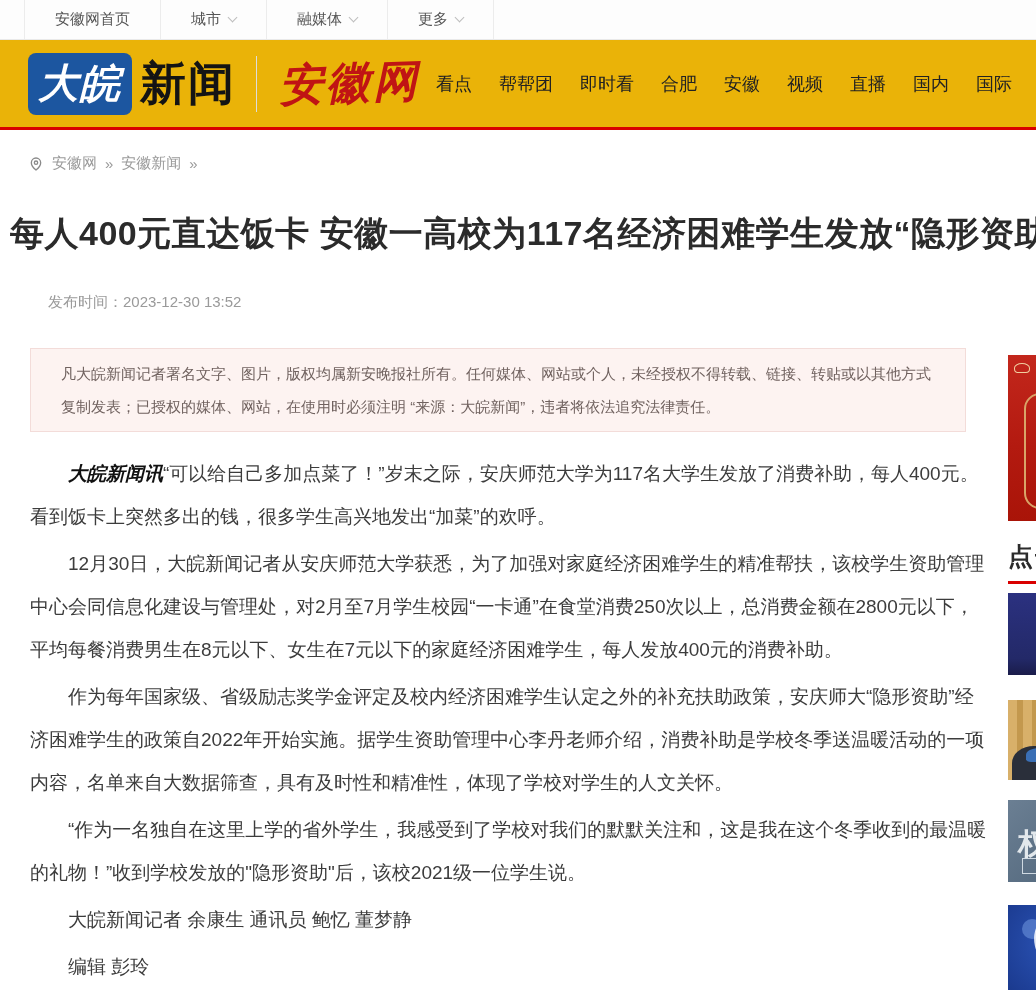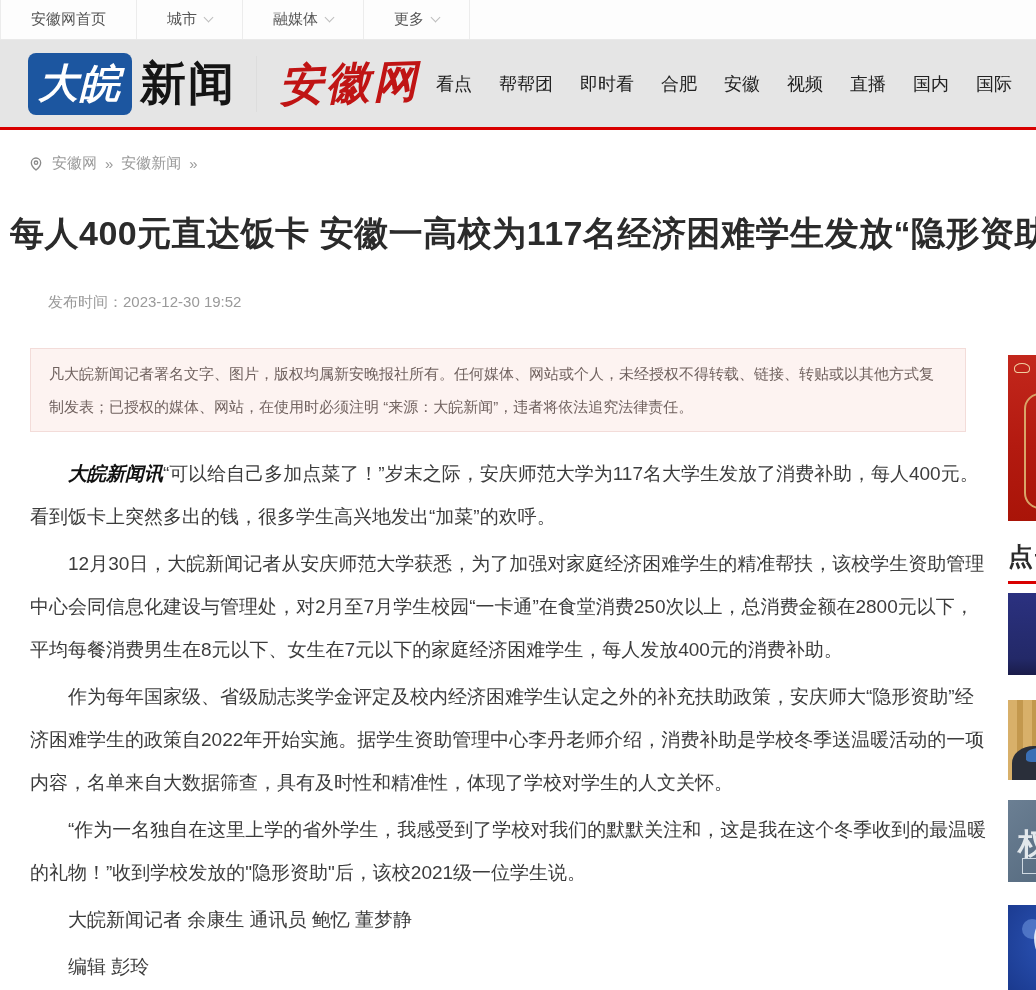--- a/index.html
+++ b/index.html
@@ -2,46 +2,46 @@
 <html><head>
 <meta charset="utf-8">
 <style>
   * { margin:0; padding:0; box-sizing:border-box; }
   html,body { background:#fff; }
   body {
     width:1036px; height:990px; overflow:hidden; position:relative;
     font-family:"Liberation Sans","DejaVu Sans",sans-serif; color:#3c3c3c;
   }
   
-  .topbar { height:40px; background:#fdfdfd; border-bottom:1px solid #e9e9e9; display:flex; align-items:stretch; padding-left:0; }
+  .topbar { height:40px; background:#fdfdfd; border-bottom:1px solid #e9e9e9; display:flex; align-items:stretch; padding-left:24px; }
   .topbar-item { display:flex; align-items:center; padding:0 30px; font-size:15px; color:#555;
     border-right:1px solid #ececec; cursor:pointer; }
   .topbar-item:first-child { border-left:1px solid #ececec; }
   .chev { display:inline-block; width:7px; height:7px; border-right:1.5px solid #bdbdbd; border-bottom:1.5px solid #bdbdbd; transform:rotate(45deg); margin-left:8px; margin-top:-4px; }
   
-  .header { height:87px; background:#e5e5e5; display:flex; align-items:center; padding-left:28px; }
+  .header { height:87px; background:#eab308; display:flex; align-items:center; padding-left:28px; }
   .logo-badge { display:inline-flex; align-items:center; justify-content:center;
     width:104px; height:62px; background:#1c56a0; border-radius:8px; color:#fff;
     font-family:"DejaVu Serif","Liberation Serif",serif; font-size:40px; font-weight:bold; font-style:italic; letter-spacing:2px; }
   .logo-suffix { font-size:46px; font-weight:700; color:#141414; margin-left:8px; letter-spacing:2px; }
   .vdiv { width:1px; height:56px; background:#ddd; margin:0 22px 0 20px; }
   .ahw-logo { font-family:"DejaVu Serif","Liberation Serif",serif; font-size:44px; font-weight:bold; font-style:italic;
     color:#c01414; letter-spacing:3px; transform:rotate(-2deg); white-space:nowrap; }
   .main-nav { display:flex; align-items:center; gap:27px; margin-left:16px; white-space:nowrap; }
   .main-nav a { font-size:18px; color:#222; text-decoration:none; cursor:pointer; }
   .red-line { height:3px; background:#d90000; }
   
   .breadcrumb { margin:24px 0 0 28px; display:flex; align-items:center; font-size:15px; color:#9a9a9a; }
   .breadcrumb svg { margin-right:8px; }
   .breadcrumb a { color:#9a9a9a; text-decoration:none; cursor:pointer; }
   .breadcrumb .sep { margin:0 8px; }
   
   .title { font-size:34px; font-weight:bold; color:#2b2b2b; margin:38px 0 0 10px; white-space:nowrap; letter-spacing:0.5px; }
   .pub-time { margin:36px 0 0 48px; font-size:15px; color:#9a9a9a; }
-  .copyright-box { margin:36px 70px 0 30px; background:#fdf3f1; border:1px solid #f3dcd9; padding:8px 18px; font-size:15px; line-height:33px; color:#70625f; }
+  .copyright-box { margin:36px 70px 0 30px; background:#fdf3f1; border:1px solid #f3dcd9; padding:8px 30px; font-size:15px; line-height:33px; color:#70625f; }
   .article-body { margin:20px 46px 0 30px; width:960px; }
   .article-body p { font-size:19px; line-height:43px; color:#3c3c3c; text-indent:2em; margin:0 0 4px 0; }
   .article-body p b { color:#111;font-style:italic; }
   .article-body p .lead-body { margin-left:0; }
   
   .sidebar { position:absolute; top:0; left:1008px; width:360px; }
   .side-ad { position:absolute; top:355px; left:0; width:340px; height:166px; cursor:pointer;
     background:linear-gradient(180deg,#c3271c 0%,#b31a10 55%,#a91408 100%); overflow:hidden; }
   .side-ad .gold-frame { position:absolute; top:38px; left:16px; width:64px; height:116px; border:2px solid #d9a468; border-radius:16px; }
   .side-ad .mark { position:absolute; top:8px; left:6px; width:16px; height:10px; border:1.5px solid #f1cfa0; border-radius:50% 50% 4px 4px; }
@@ -107,21 +107,21 @@
       <path d="M12 21s-7-5.5-7-11a7 7 0 0 1 14 0c0 5.5-7 11-7 11z"></path>
         <circle cx="12" cy="10" r="2.5"></circle>
     </svg>
     <a>安徽网</a>
     <span class="sep">»</span>
     <a>安徽新闻</a>
     <span class="sep">»</span>
   </div>
 
   <h1 class="title">每人400元直达饭卡 安徽一高校为117名经济困难学生发放“隐形资助”</h1>
-  <div class="pub-time">发布时间：2023-12-30 19:52</div>
+  <div class="pub-time">发布时间：2023-12-30 13:52</div>
   <div class="copyright-box">凡大皖新闻记者署名文字、图片，版权均属新安晚报社所有。任何媒体、网站或个人，未经授权不得转载、链接、转贴或以其他方式复制发表；已授权的媒体、网站，在使用时必须注明 “来源：大皖新闻”，违者将依法追究法律责任。</div>
 
   <div class="article-body">
     <p><b>大皖新闻讯</b><span class="lead-body">“可以给自己多加点菜了！”岁末之际，安庆师范大学为117名大学生发放了消费补助，每人400元。看到饭卡上突然多出的钱，很多学生高兴地发出“加菜”的欢呼。</span></p>
     <p>12月30日，大皖新闻记者从安庆师范大学获悉，为了加强对家庭经济困难学生的精准帮扶，该校学生资助管理中心会同信息化建设与管理处，对2月至7月学生校园“一卡通”在食堂消费250次以上，总消费金额在2800元以下，平均每餐消费男生在8元以下、女生在7元以下的家庭经济困难学生，每人发放400元的消费补助。</p>
     <p>作为每年国家级、省级励志奖学金评定及校内经济困难学生认定之外的补充扶助政策，安庆师大“隐形资助”经济困难学生的政策自2022年开始实施。据学生资助管理中心李丹老师介绍，消费补助是学校冬季送温暖活动的一项内容，名单来自大数据筛查，具有及时性和精准性，体现了学校对学生的人文关怀。</p>
     <p>“作为一名独自在这里上学的省外学生，我感受到了学校对我们的默默关注和，这是我在这个冬季收到的最温暖的礼物！”收到学校发放的"隐形资助"后，该校2021级一位学生说。</p>
     <p>大皖新闻记者 余康生 通讯员 鲍忆 董梦静</p>
     <p>编辑 彭玲</p>
   </div>

